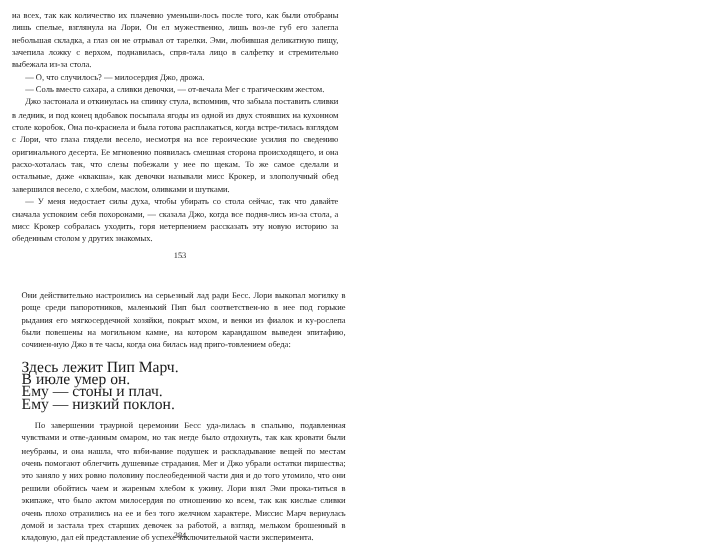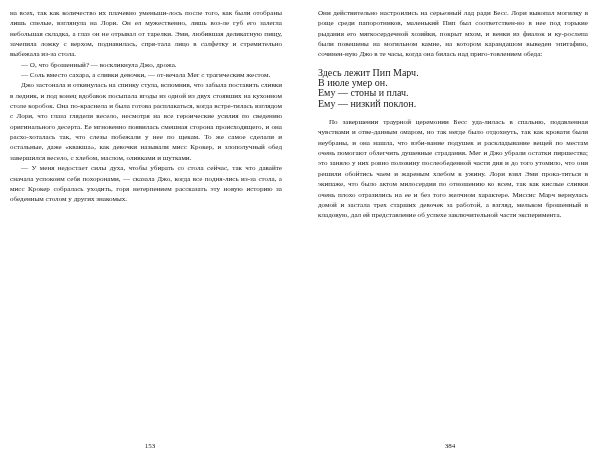--- a/index.html
+++ b/index.html
@@ -13,20 +13,21 @@
     font-family: "Liberation Serif", serif;
     color: #1a1a1a;
     overflow: hidden;
   }
   .spread {
     position: relative;
     width: 600px;
     height: 466px;
     display: flex;
     box-sizing: border-box;
+    flex-direction: column;
   }
   .page {
     position: relative;
     width: 300px;
     height: 466px;
     box-sizing: border-box;
   }
   .page-left {
     padding: 8px 18px 0 10px;
   }
@@ -42,21 +43,21 @@
   }
   .col p {
     margin: 0;
     text-indent: 11px;
   }
   .col p.noindent {
     text-indent: 0;
   }
   .verse {
     margin: 8px 0 8px 0;
-    font-size: 10px;
+    font-size: 13px;
     line-height: 10.35px;
   }
   .verse div {
     text-indent: 0;
     text-align: left;
   }
   .folio {
     position: absolute;
     bottom: 16px;
     font-size: 7px;
@@ -75,21 +76,21 @@
   }
 </style>
 </head>
 <body>
 
 <div class="spread">
 
   <div class="page page-left">
     <div class="col">
       <p class="noindent">на всех, так как количество их плачевно уменьши-лось после того, как были отобраны лишь спелые, взглянула на Лори. Он ел мужественно, лишь воз-ле губ его залегла небольшая складка, а глаз он не отрывал от тарелки. Эми, любившая деликатную пищу, зачепила ложку с верхом, поднавилась, спря-тала лицо в салфетку и стремительно выбежала из-за стола.</p>
-      <p>— О, что брошенный? — воскликнула Джо, дрожа.</p>
+      <p>— О, что случилось? — милосердия Джо, дрожа.</p>
       <p>— Соль вместо сахара, а сливки девочки, — от-вечала Мег с трагическим жестом.</p>
       <p>Джо застонала и откинулась на спинку стула, вспомнив, что забыла поставить сливки в ледник, и под конец вдобавок посыпала ягоды из одной из двух стоявших на кухонном столе коробок. Она по-краснела и была готова расплакаться, когда встре-тилась взглядом с Лори, что глаза глядели весело, несмотря на все героические усилия по сведению оригинального десерта. Ее мгновенно появилась смешная сторона происходящего, и она расхо-хоталась так, что слезы побежали у нее по щекам. То же самое сделали и остальные, даже «квакша», как девочки называли мисс Крокер, и злополучный обед завершился весело, с хлебом, маслом, оливками и шутками.</p>
       <p>— У меня недостает силы духа, чтобы убирать со стола сейчас, так что давайте сначала успокоим себя похоронами, — сказала Джо, когда все подня-лись из-за стола, а мисс Крокер собралась уходить, горя нетерпением рассказать эту новую историю за обеденным столом у других знакомых.</p>
     </div>
     <div class="folio folio-left">153</div>
   </div>
 
   <div class="page page-right">
     <div class="col">
       <p class="noindent">Они действительно настроились на серьезный лад ради Бесс. Лори выкопал могилку в роще среди папоротников, маленький Пип был соответствен-но в нее под горькие рыдания его мягкосердечной хозяйки, покрыт мхом, и венки из фиалок и ку-рослепа были повешены на могильном камне, на котором карандашом выведен эпитафию, сочинен-ную Джо в те часы, когда она билась над приго-товлением обеда:</p>

